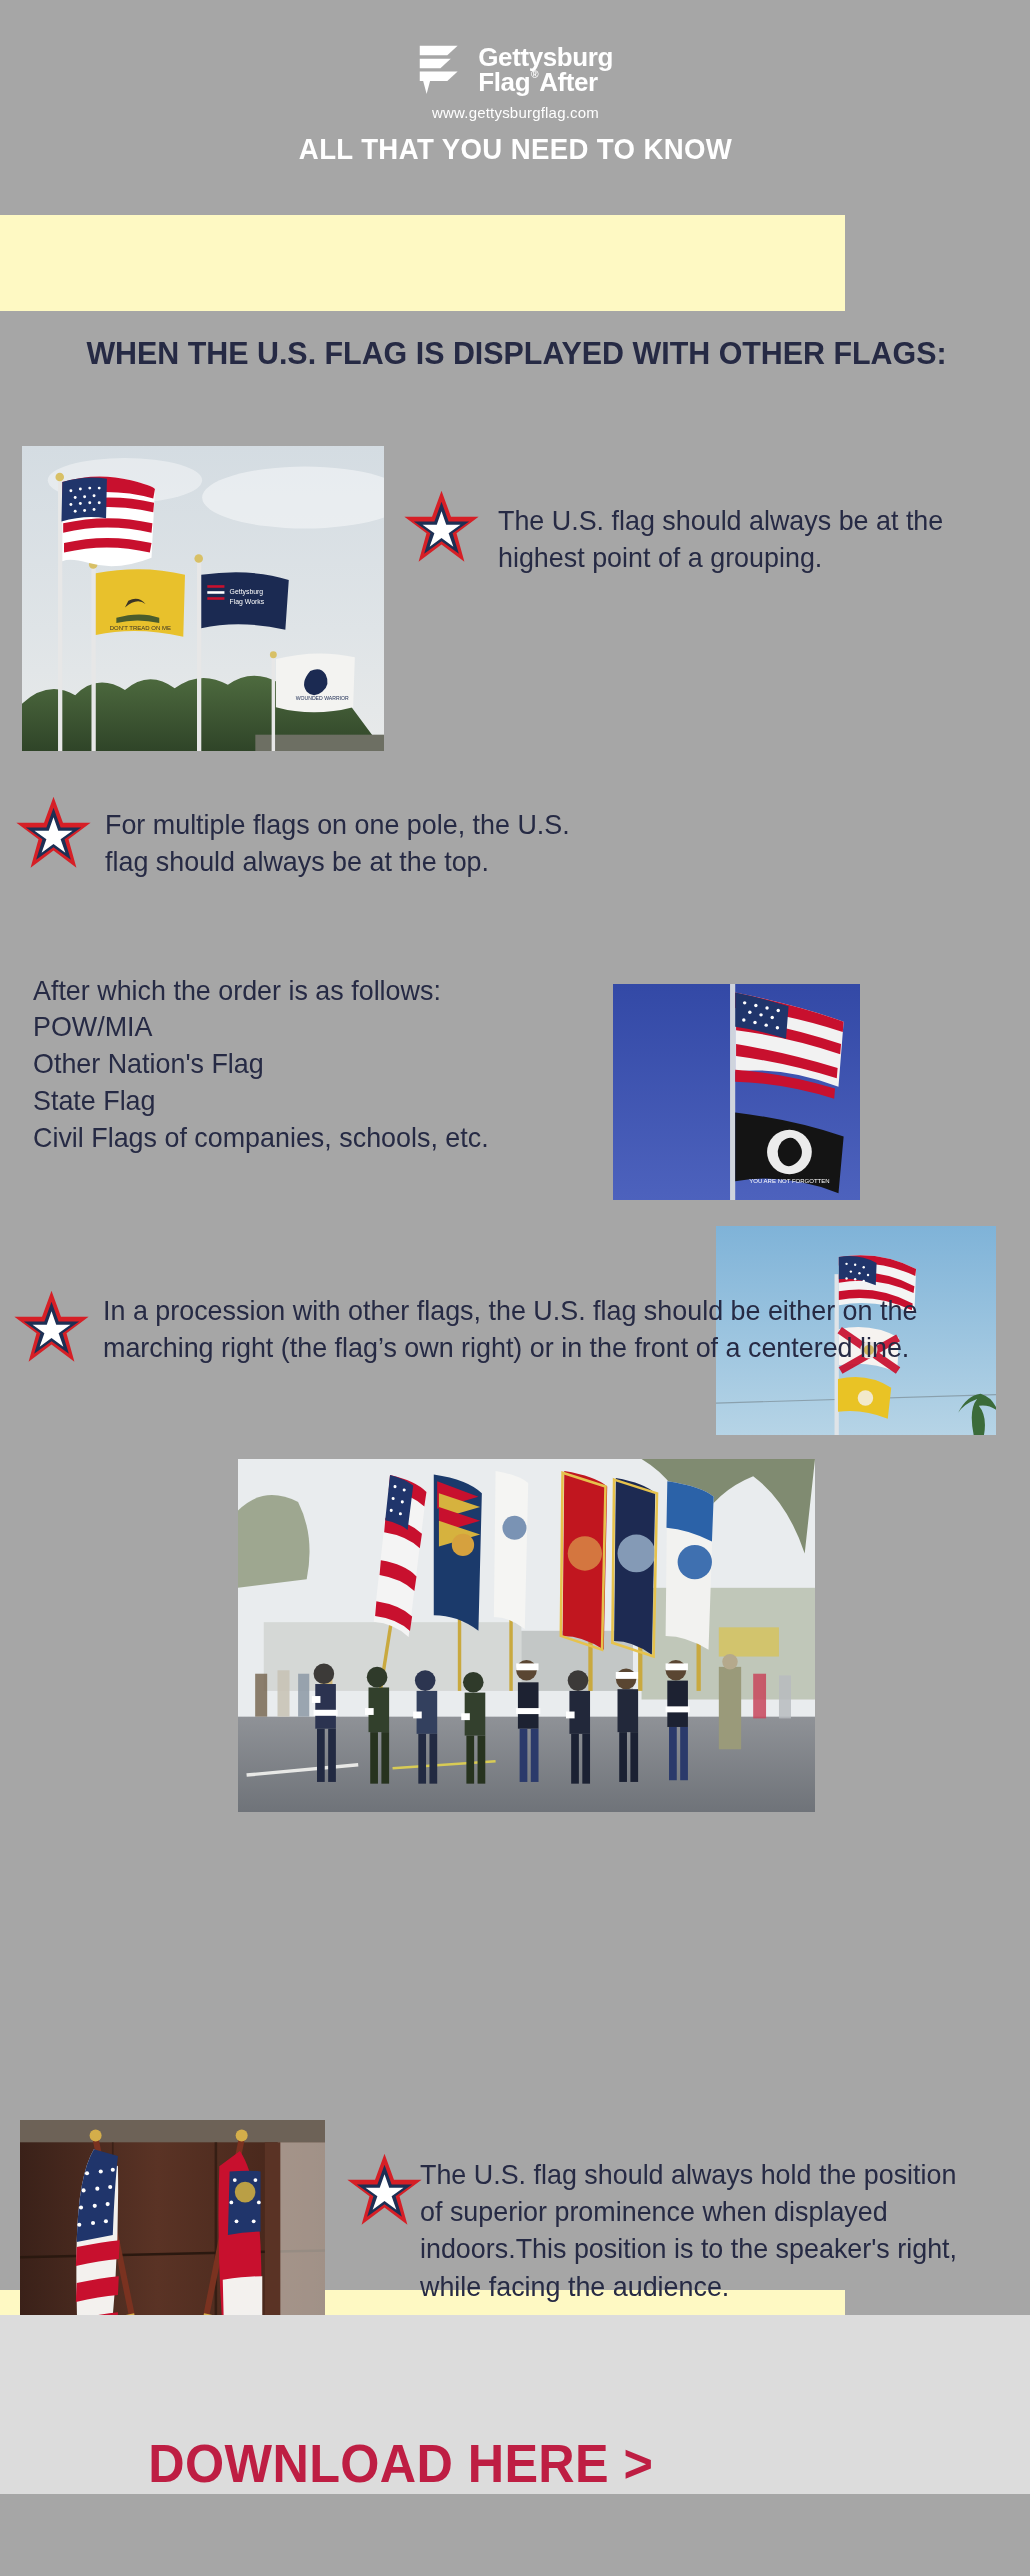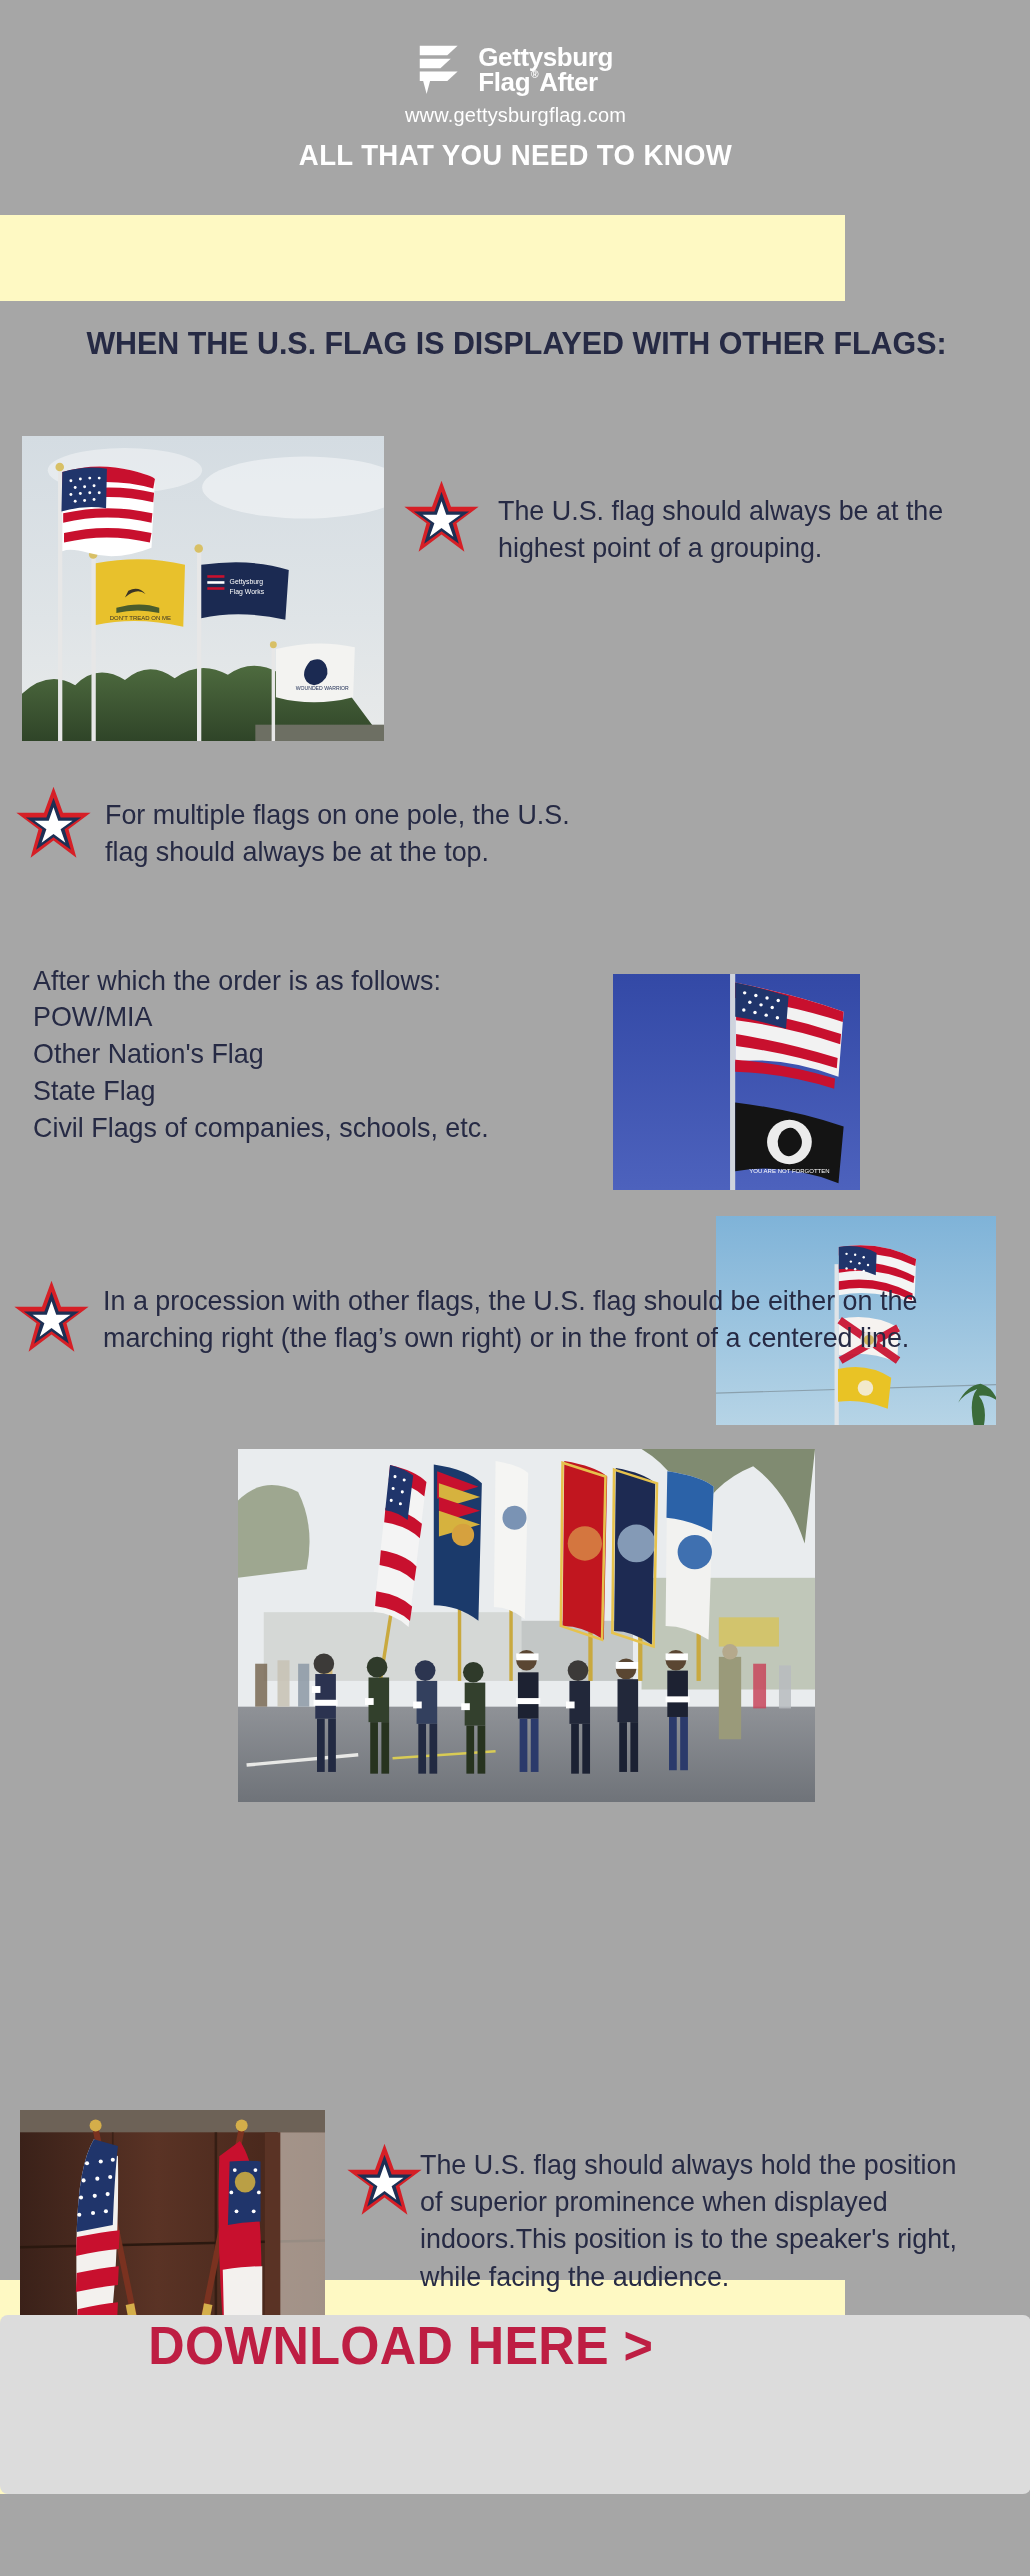--- a/index.html
+++ b/index.html
@@ -32,21 +32,21 @@
   .logo-words {
     display: flex; flex-direction: column; align-items: flex-start;
     line-height: 0.95;
   }
   .logo-line1, .logo-line2 {
     color: #ffffff; font-weight: bold; font-size: 26px; letter-spacing: -0.4px;
   }
   .logo-line2 { display: flex; align-items: flex-start; }
   .reg-mark { font-size: 10.3px; vertical-align: super; margin: 0 0.9px 0 0.9px; }
   .logo-url {
-    color: #ffffff; font-size: 20px; margin-top: 7.7px; letter-spacing: 0.2px;
+    color: #ffffff; font-size: 15px; margin-top: 7.7px; letter-spacing: 0.2px;
     font-weight: 500;
     text-align: right;
   }
   .tagline {
     color: #ffffff; font-size: 30px; font-weight: bold; margin-top: 11px;
     letter-spacing: 0.4px; transform: scaleX(0.92); transform-origin: center;
     white-space: nowrap;
   }
 
   
@@ -57,21 +57,21 @@
   }
   .title-text {
     color: #262a44; font-size: 38px; font-weight: bold;
     padding-left: 40px; letter-spacing: 0.4px;
     transform: scaleX(0.96); transform-origin: left center;
     white-space: nowrap;
   }
 
   
   .body-area {
-    position: absolute; left: 0; top: 273px; width: 1031px; height: 1979px;
+    position: absolute; left: 0; top: 283px; width: 1031px; height: 1979px;
     background: #a6a6a6;
   }
   .section-heading {
     position: absolute; left: 29px; top: 23px; width: 975px;
     color: #262a44; font-size: 32px; font-weight: bold;
     line-height: 1.22; text-align: center;
     transform: scaleX(0.95); transform-origin: center top;
   }
 
   
@@ -91,21 +91,21 @@
   }
 
   
   .photo { position: absolute; overflow: hidden; background: #bdbdbd; }
   .photo svg { display: block; width: 100%; height: 100%; }
 
   
   .download-band {
     position: absolute; left: 0; top: 2287px; width: 1031px; height: 179px;
     background: #dcdcdc;
-    display: flex; align-items: flex-start; border-radius: 8px;
+    display: flex; align-items: flex-end;
   }
   .download-text {
     color: #be1e43; font-size: 53px; font-weight: bold;
     padding-left: 156px; letter-spacing: 0.4px;
     transform: scaleX(0.95); transform-origin: left center;
     white-space: nowrap;
   }
   .footer-band {
     position: absolute; left: 0; top: 2466px; width: 1031px; height: 110px;
     background: #a6a6a6;

